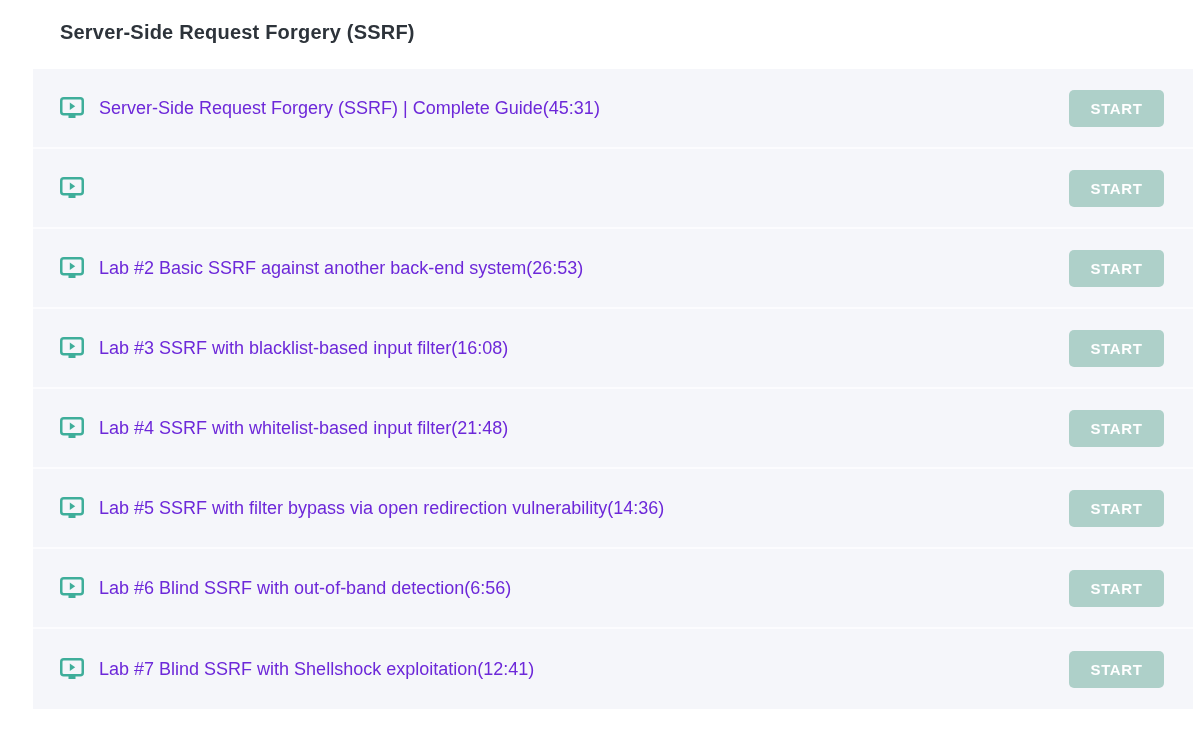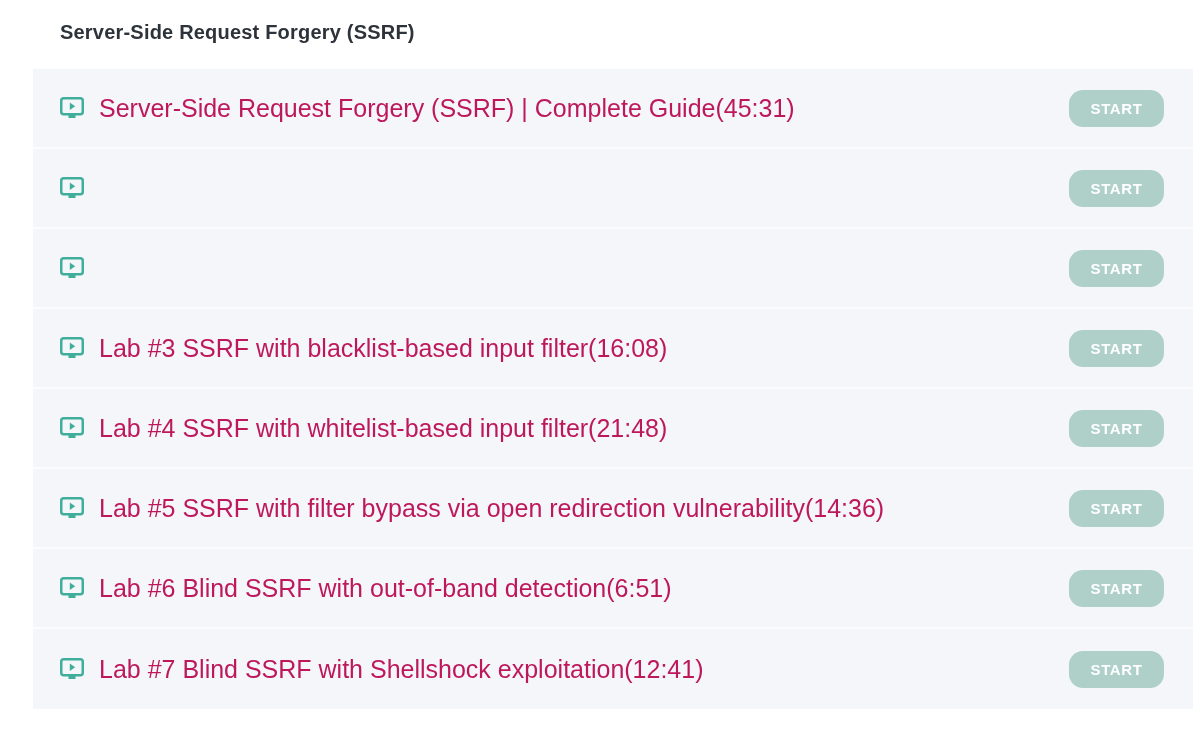--- a/index.html
+++ b/index.html
@@ -48,30 +48,30 @@
   .lesson-icon {
     width: 24px;
     height: 24px;
     flex: 0 0 auto;
     display: inline-flex;
     align-items: center;
     justify-content: center;
   }
   .lesson-icon svg { display: block; }
   .lesson-title {
-    font-size: 25px;
-    color: #be185d;
+    font-size: 18px;
+    color: #6d28d9;
     white-space: nowrap;
   }
   .start-button {
     flex: 0 0 auto;
     width: 95px;
     height: 37px;
     border: none;
-    border-radius: 14px;
+    border-radius: 5px;
     background: #aed0c9;
     color: #ffffff;
     font-family: "Liberation Sans", sans-serif;
     font-size: 15px;
     font-weight: bold;
     letter-spacing: 0.6px;
     cursor: pointer;
   }
 </style>
 </head>
@@ -110,20 +110,21 @@
 
   <div class="lesson-row">
     <div class="lesson-left">
       <span class="lesson-icon">
         <svg width="24" height="24" viewBox="0 0 24 24" fill="none" xmlns="http://www.w3.org/2000/svg">
           <rect x="1.25" y="2.25" width="21.5" height="16" rx="2.5" stroke="#3fae9a" stroke-width="2.5" fill="none"></rect>
           <path d="M9.8 6.6 L15.2 10.25 L9.8 13.9 Z" fill="#3fae9a"></path>
           <rect x="8.5" y="18.5" width="7" height="3.5" fill="#3fae9a"></rect>
         </svg>
       </span>
+      <span class="lesson-title">Lab #2 Basic SSRF against another back-end system(26:53)</span>
     </div>
     <button class="start-button">START</button>
   </div>
 
   <div class="lesson-row">
     <div class="lesson-left">
       <span class="lesson-icon">
         <svg width="24" height="24" viewBox="0 0 24 24" fill="none" xmlns="http://www.w3.org/2000/svg">
           <rect x="1.25" y="2.25" width="21.5" height="16" rx="2.5" stroke="#3fae9a" stroke-width="2.5" fill="none"></rect>
           <path d="M9.8 6.6 L15.2 10.25 L9.8 13.9 Z" fill="#3fae9a"></path>
@@ -165,21 +166,21 @@
 
   <div class="lesson-row">
     <div class="lesson-left">
       <span class="lesson-icon">
         <svg width="24" height="24" viewBox="0 0 24 24" fill="none" xmlns="http://www.w3.org/2000/svg">
           <rect x="1.25" y="2.25" width="21.5" height="16" rx="2.5" stroke="#3fae9a" stroke-width="2.5" fill="none"></rect>
           <path d="M9.8 6.6 L15.2 10.25 L9.8 13.9 Z" fill="#3fae9a"></path>
           <rect x="8.5" y="18.5" width="7" height="3.5" fill="#3fae9a"></rect>
         </svg>
       </span>
-      <span class="lesson-title">Lab #6 Blind SSRF with out-of-band detection(6:51)</span>
+      <span class="lesson-title">Lab #6 Blind SSRF with out-of-band detection(6:56)</span>
     </div>
     <button class="start-button">START</button>
   </div>
 
   <div class="lesson-row">
     <div class="lesson-left">
       <span class="lesson-icon">
         <svg width="24" height="24" viewBox="0 0 24 24" fill="none" xmlns="http://www.w3.org/2000/svg">
           <rect x="1.25" y="2.25" width="21.5" height="16" rx="2.5" stroke="#3fae9a" stroke-width="2.5" fill="none"></rect>
           <path d="M9.8 6.6 L15.2 10.25 L9.8 13.9 Z" fill="#3fae9a"></path>

